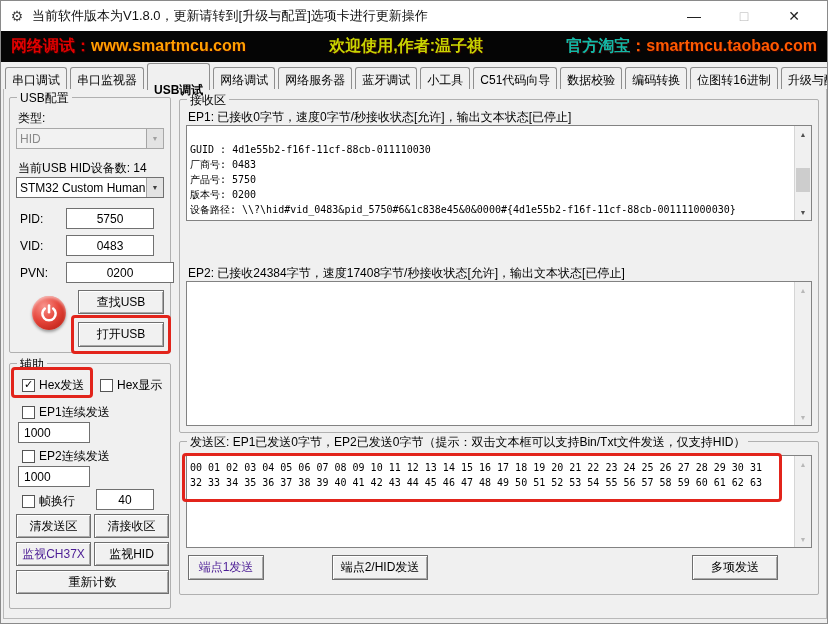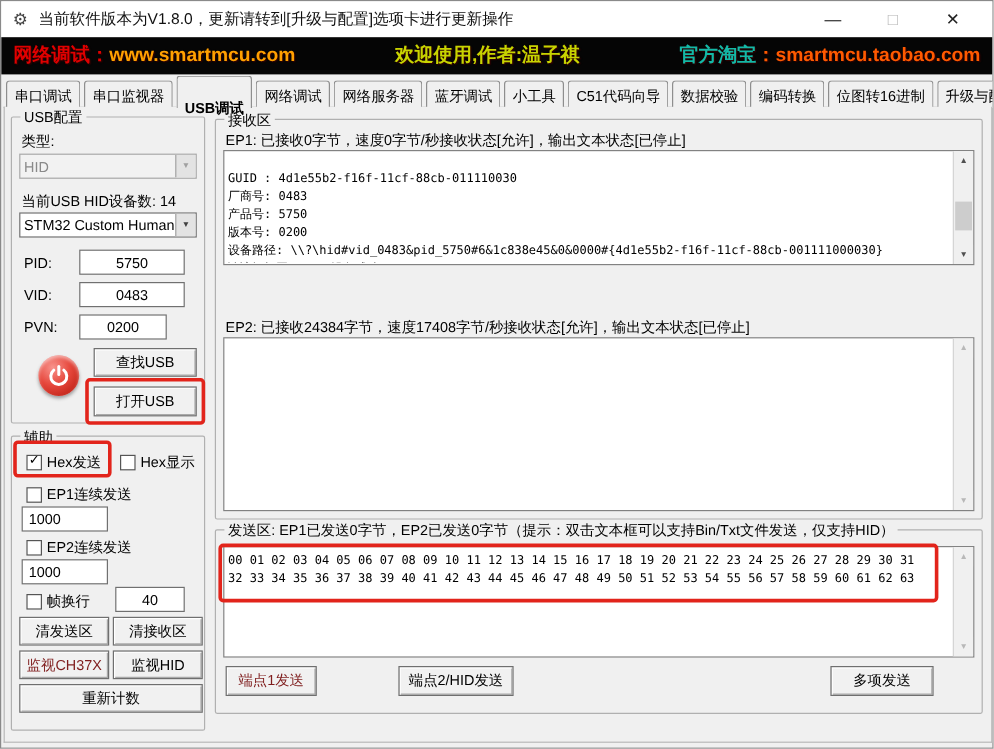--- a/index.html
+++ b/index.html
@@ -60,21 +60,21 @@
   .combo.disabled .arrow { color:#a0a0a0; }
 
   .tfield { position:absolute; background:#fff; border:1px solid #707070; height:21px;
             font-size:12px; display:flex; align-items:center; justify-content:center; }
   .tfield.left { justify-content:flex-start; padding-left:5px; }
 
   .btn { position:absolute; background:#f1f1f1; border:1px solid #6f6f6f;
          box-shadow:inset 1px 1px 0 #ffffff, inset -1px -1px 0 #a9a9a9;
          display:flex; align-items:center; justify-content:center; font-size:12px;
          white-space:nowrap; cursor:default; }
-  .btn.disabled { color:#7f1d1d; }
+  .btn.disabled { color:#4c1d95; }
 
   .label { position:absolute; font-size:12px; white-space:nowrap; }
 
   .checkrow { position:absolute; display:flex; align-items:center; gap:4px; }
   .cbox { width:13px; height:13px; background:#fff; border:1px solid #555;
           display:flex; align-items:center; justify-content:center; font-size:11px;
           font-weight:bold; line-height:1; }
   .cbox .mark { position:relative; top:-1px; }
 
   
@@ -162,21 +162,21 @@
       <div class="arrow">▼</div>
     </div>
 
     <div class="label" style="left:10px; top:114px;">PID:</div>
     <div class="tfield" style="left:56px; top:110px; width:88px;">5750</div>
 
     <div class="label" style="left:10px; top:141px;">VID:</div>
     <div class="tfield" style="left:56px; top:137px; width:88px;">0483</div>
 
     <div class="label" style="left:10px; top:168px;">PVN:</div>
-    <div class="tfield" style="left:56px; top:164px; width:73px;">0200</div>
+    <div class="tfield" style="left:56px; top:164px; width:108px;">0200</div>
 
     <div class="power" style="left:22px; top:198px;">
       <svg width="20" height="20" viewBox="0 0 24 24">
         <path d="M12 3v8" stroke="#ffffff" stroke-width="3" stroke-linecap="round" fill="none"></path>
         <path d="M7 6.6a8 8 0 1 0 10 0" stroke="#ffffff" stroke-width="3" stroke-linecap="round" fill="none"></path>
       </svg>
     </div>
 
     <div class="btn" style="left:68px; top:192px; width:86px; height:24px;">查找USB</div>
     <div class="btn" style="left:68px; top:224px; width:86px; height:25px;">打开USB</div>

